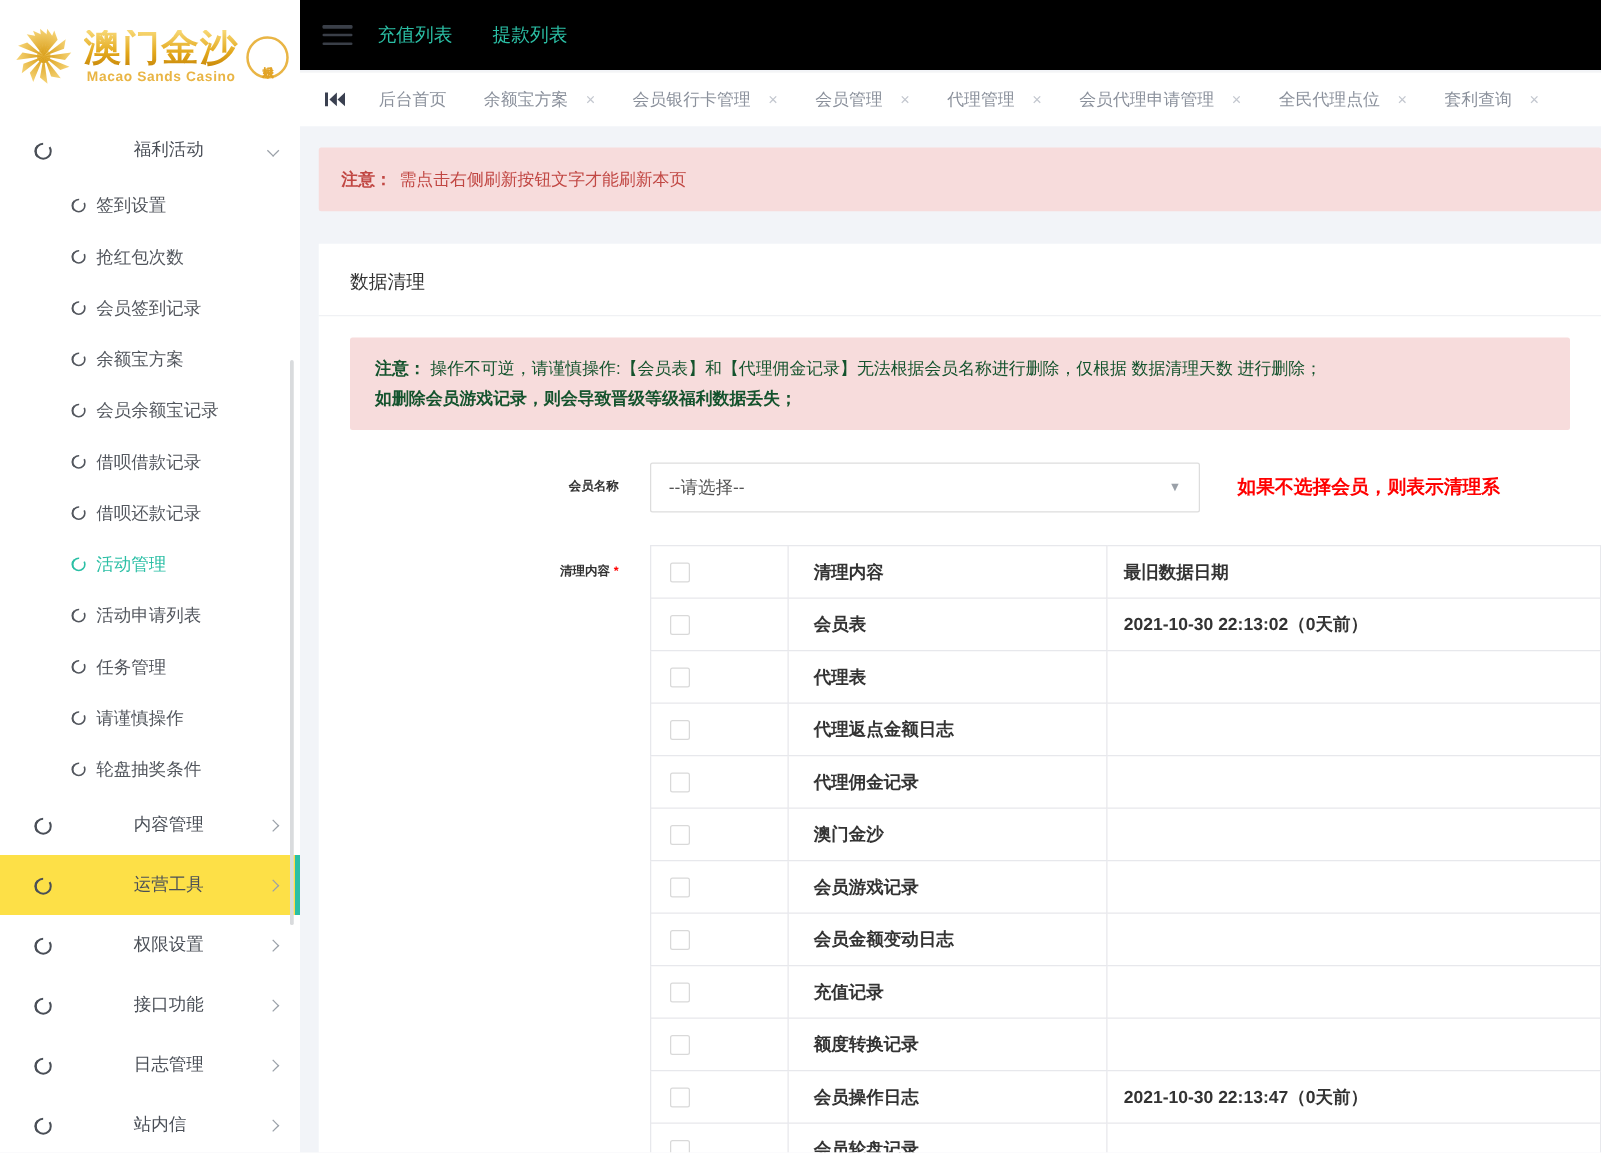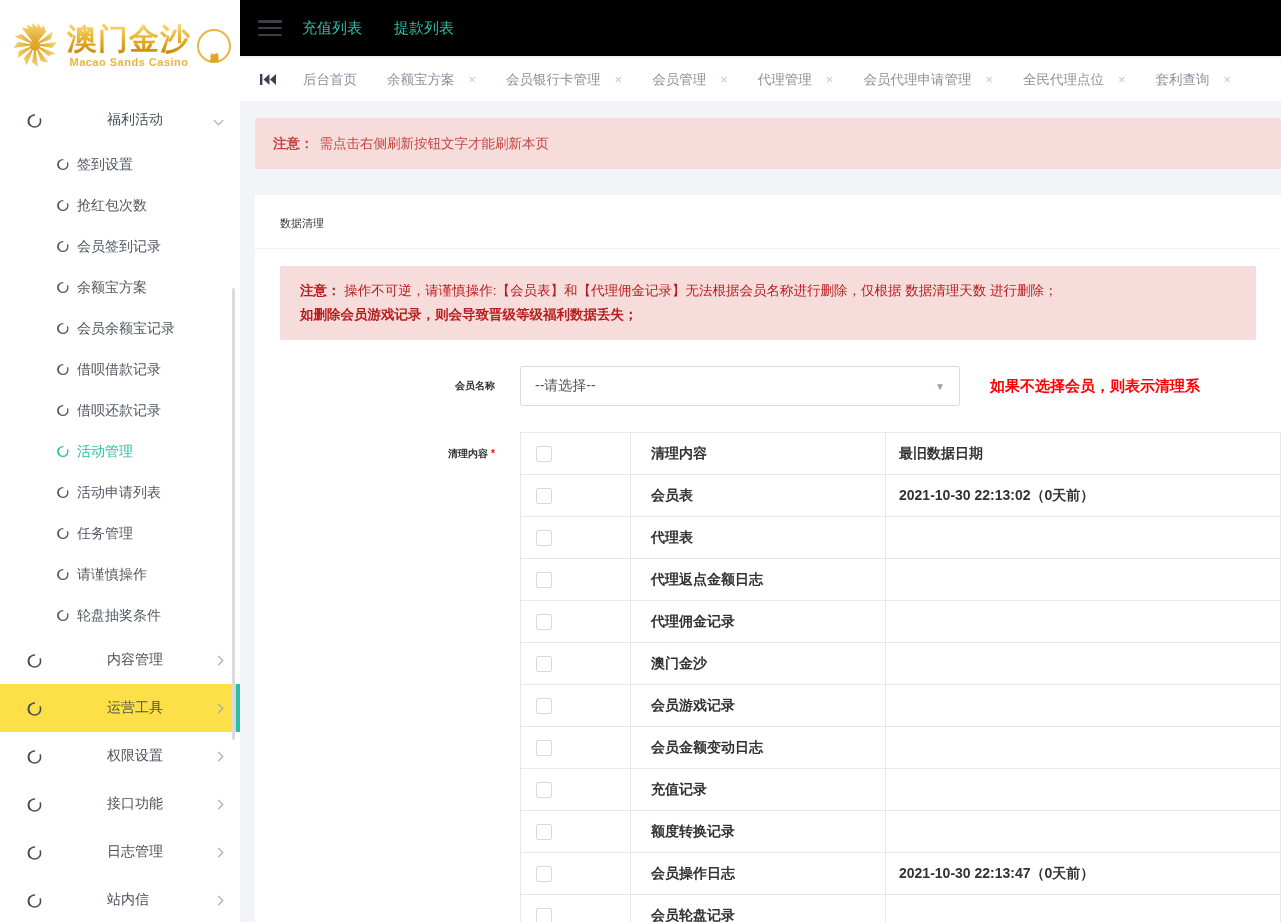--- a/index.html
+++ b/index.html
@@ -53,23 +53,23 @@
   .rewind { margin:0 12px 0 6px; cursor:pointer; display:flex; align-items:center; }
   .tab { display:flex; align-items:center; color:#8b919c; font-size:13.5px; padding:0 15px;
     cursor:pointer; white-space:nowrap; }
   .tab .x { margin-left:14px; color:#c3c7cf; font-size:13px; cursor:pointer; }
   
   .content { position:absolute; left:240px; right:0; top:101px; bottom:0; overflow:hidden; }
   .notice1 { margin:17px 0 0 15px; background:#f7dcdc; border-radius:2px; height:51px;
     display:flex; align-items:center; padding-left:18px; color:#c14743; font-size:13.5px; }
   .notice1 b { margin-right:6px; }
   .panel { margin:26px 0 0 15px; background:#fff; min-height:720px; }
-  .panel-title { padding:21px 25px 17px; font-size:11px; color:#333; border-bottom:1px solid #f0f1f4; }
+  .panel-title { padding:21px 25px 17px; font-size:15px; color:#333; border-bottom:1px solid #f0f1f4; }
   .notice2 { margin:17px 25px 0; background:#f7dcdc; border-radius:2px; padding:13px 20px;
-    color:#b91c1c; font-size:13.5px; line-height:24px; }
+    color:#14532d; font-size:13.5px; line-height:24px; }
   .notice2 .l2 { font-weight:bold; }
   .form-row { display:flex; margin-top:26px; align-items:flex-start; }
   .form-label { width:265px; text-align:right; padding-right:25px; font-weight:bold; color:#333;
     font-size:10px; line-height:40px; flex:0 0 auto; white-space:nowrap; }
   .req { color:#ff0000; margin-left:3px; }
   .select { width:440px; height:40px; border:1px solid #ddd; border-radius:2px; background:#fff;
     display:flex; align-items:center; padding:0 14px; color:#555; font-size:14px; cursor:pointer; }
   .select .caret { margin-left:auto; color:#9aa0a8; font-size:10px; }
   .hint { margin-left:30px; color:#ff0000; font-weight:bold; font-size:15px; line-height:40px;
     white-space:nowrap; }

